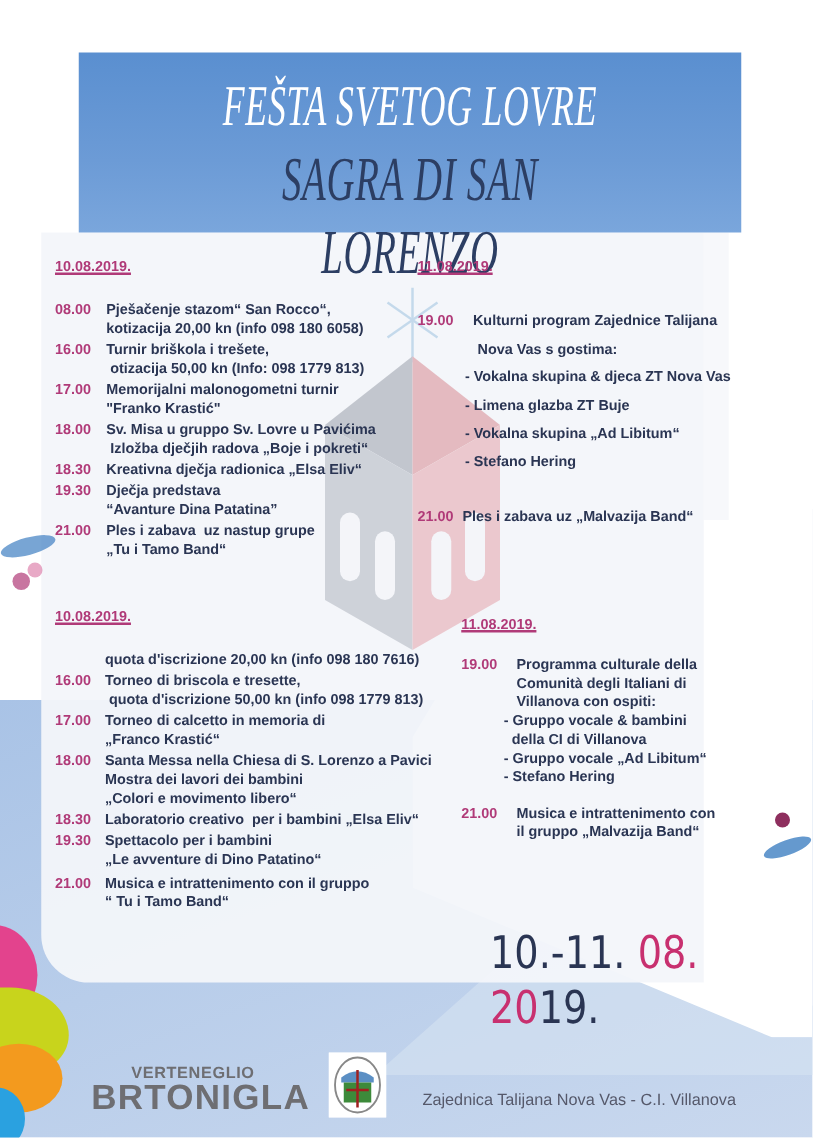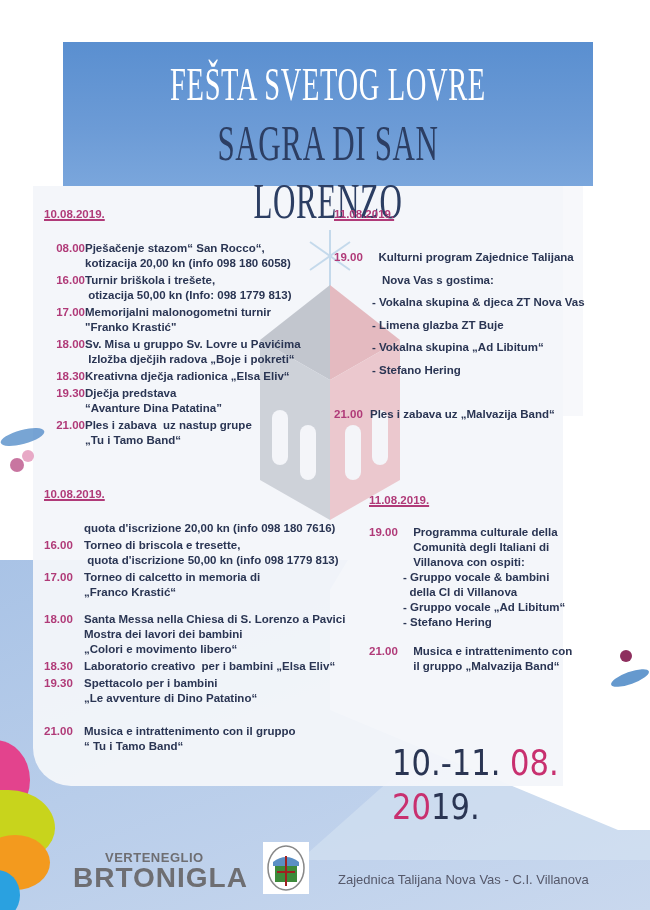--- a/index.html
+++ b/index.html
@@ -25,20 +25,21 @@
   .white-area {
     position: absolute; left: 330px; top: 430px; width: 320px; height: 400px;
     background: #ffffff;
     clip-path: polygon(30% 0, 100% 0, 100% 100%, 90% 100%, 0 70%, 0 40%);
   }
 
   
   .banner {
     position: absolute; left: 63px; top: 42px; width: 530px; height: 144px;
     background: linear-gradient(180deg, #5a8fd0 0%, #6c9bd6 60%, #7aa6dc 100%);
+    font-style: italic;
   }
   .title-1, .title-2 {
     position: absolute; left: 0; width: 530px; text-align: center;
     font-family: "Liberation Serif", serif;
     transform: scaleX(0.62); transform-origin: center;
     letter-spacing: 1px;
   }
   .title-1 { top: 58px; color: #ffffff; font-size: 46px; }
   .title-2 { top: 118px; color: #2c3e63; font-size: 50px; }
 
@@ -115,21 +116,21 @@
   <div class="petal" style="left:0px;top:430px;width:45px;height:14px;background:#3f7fc2;opacity:.7;transform:rotate(-15deg);"></div>
   <div class="petal" style="left:620px;top:650px;width:12px;height:12px;background:#8e2f5e;"></div>
   <div class="petal" style="left:610px;top:672px;width:40px;height:12px;background:#3f7fc2;opacity:.8;transform:rotate(-20deg);"></div>
 
   <div class="banner">
     <div class="title-1" style="top:16px;">FEŠTA SVETOG LOVRE</div>
     <div class="title-2" style="top:72px;">SAGRA DI SAN LORENZO</div>
   </div>
 
   <div class="date-head" style="left:44px;top:208px;">10.08.2019.</div>
-  <div class="sched" style="left:44px;top:241px;text-align:right;">
+  <div class="sched" style="left:44px;top:241px;">
     <div class="row">
         <span class="time" style="width:41px">08.00</span>
         <span class="text">Pješačenje stazom“ San Rocco“,</span>
       </div>
     <div class="row" style="margin-bottom:2px">
         <span class="time" style="width:41px"></span>
         <span class="text">kotizacija 20,00 kn (info 098 180 6058)</span>
       </div>
     <div class="row">
         <span class="time" style="width:41px">16.00</span>
@@ -220,21 +221,21 @@
         <span class="text">Torneo di briscola e tresette,</span>
       </div>
     <div class="row" style="margin-bottom:2px">
         <span class="time" style="width:40px"></span>
         <span class="text"> quota d'iscrizione 50,00 kn (info 098 1779 813)</span>
       </div>
     <div class="row">
         <span class="time" style="width:40px">17.00</span>
         <span class="text">Torneo di calcetto in memoria di</span>
       </div>
-    <div class="row" style="margin-bottom:12px">
+    <div class="row" style="margin-bottom:2px">
         <span class="time" style="width:40px"></span>
         <span class="text">„Franco Krastić“</span>
       </div>
     <div class="row">
         <span class="time" style="width:40px">18.00</span>
         <span class="text">Santa Messa nella Chiesa di S. Lorenzo a Pavici</span>
       </div>
     <div class="row">
         <span class="time" style="width:40px"></span>
         <span class="text">Mostra dei lavori dei bambini</span>
@@ -244,21 +245,21 @@
         <span class="text">„Colori e movimento libero“</span>
       </div>
     <div class="row" style="margin-bottom:2px">
         <span class="time" style="width:40px">18.30</span>
         <span class="text">Laboratorio creativo  per i bambini „Elsa Eliv“</span>
       </div>
     <div class="row">
         <span class="time" style="width:40px">19.30</span>
         <span class="text">Spettacolo per i bambini</span>
       </div>
-    <div class="row" style="margin-bottom:18px">
+    <div class="row" style="margin-bottom:4px">
         <span class="time" style="width:40px"></span>
         <span class="text">„Le avventure di Dino Patatino“</span>
       </div>
     <div class="row">
         <span class="time" style="width:40px">21.00</span>
         <span class="text">Musica e intrattenimento con il gruppo</span>
       </div>
     <div class="row">
         <span class="time" style="width:40px"></span>
         <span class="text">“ Tu i Tamo Band“</span>

